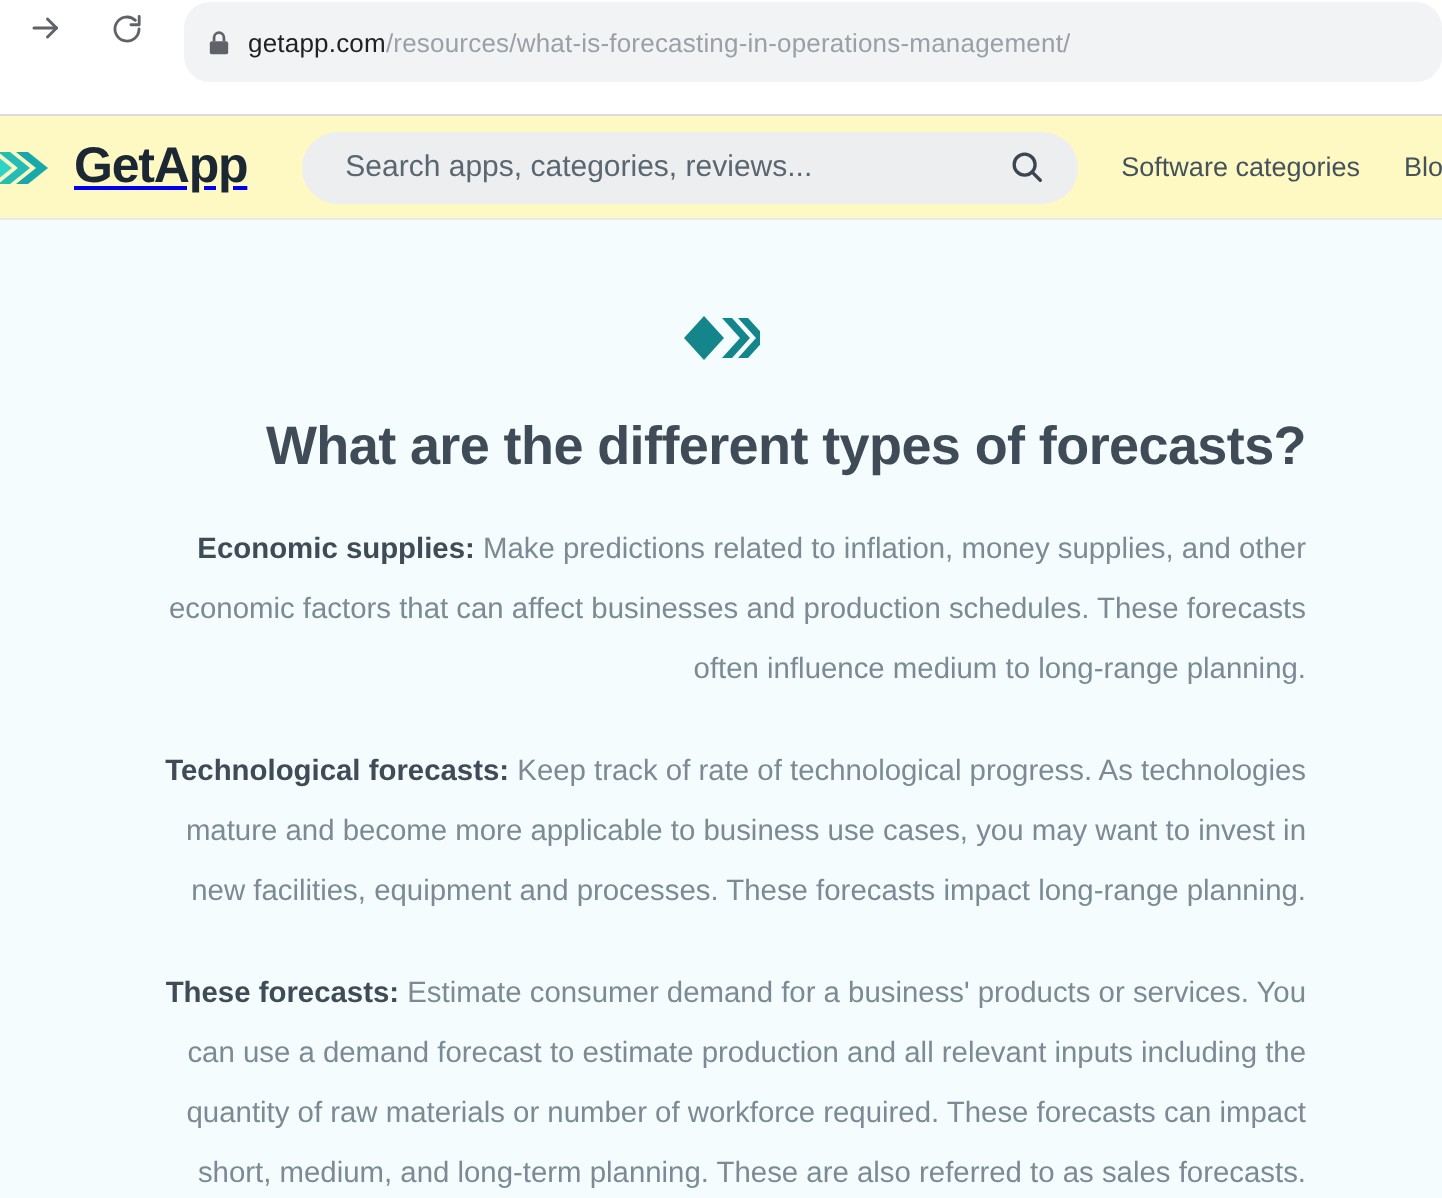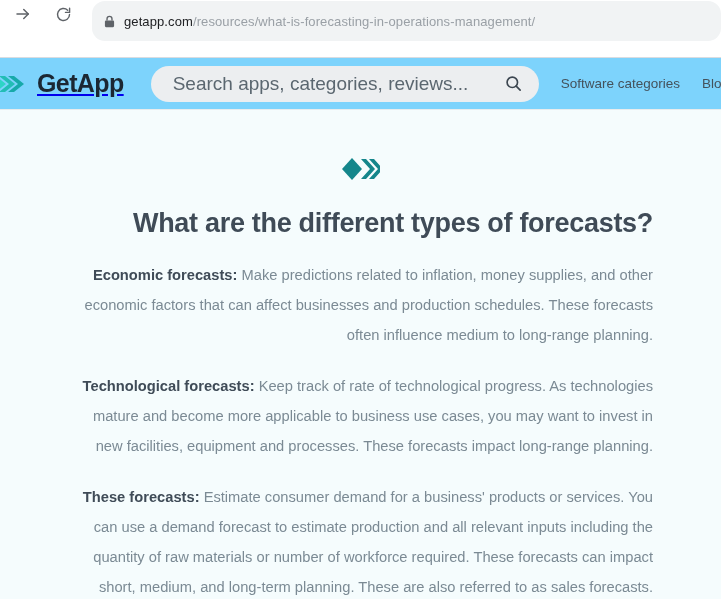--- a/index.html
+++ b/index.html
@@ -63,21 +63,21 @@
     white-space: nowrap;
     overflow: hidden;
     letter-spacing: 0.1px;
     font-family: "Liberation Sans", sans-serif;
   }
   .url-text .domain { color: #202124; }
 
   
   .site-header {
     height: 52px;
-    background: #7dd3fc;
+    background: #fef9c3;
     border-bottom: 1px solid #e8eced;
     display: flex;
     align-items: center;
     box-sizing: border-box;
     position: relative;
   }
   .brand {
     display: flex;
     align-items: center;
     margin-left: -6px;
@@ -108,21 +108,21 @@
     align-items: center;
     padding: 0 16px 0 20px;
     box-sizing: border-box;
     flex: 0 0 auto;
   }
   .search-input {
     border: none;
     outline: none;
     background: transparent;
     flex: 1 1 auto;
-    font-size: 19px;
+    font-size: 15px;
     color: #5b6770;
     font-family: "Liberation Sans", sans-serif;
     min-width: 0;
   }
   .search-input::placeholder { color: #5b6770; opacity: 1; }
   .search-btn {
     flex: 0 0 auto;
     display: flex;
     align-items: center;
     justify-content: center;
@@ -256,21 +256,21 @@
       <polygon points="10,0 20,11 10,22 0,11" fill="#14868b"></polygon>
       <polygon points="19,1 24,1 33,11 24,21 19,21 28,11" fill="#14868b"></polygon>
       <polygon points="27,1 32,1 41,11 32,21 27,21 36,11" fill="#14868b"></polygon>
     </svg>
   </div>
 
   <div class="content">
     <h1 class="page-title">What are the different types of forecasts?</h1>
 
     <p class="para">
-      <b>Economic forecasts:</b><span> Make predictions related to inflation, money supplies, and other economic factors that can affect businesses and production schedules. These forecasts often influence medium to long-range planning.</span>
+      <b>Economic supplies:</b><span> Make predictions related to inflation, money supplies, and other economic factors that can affect businesses and production schedules. These forecasts often influence medium to long-range planning.</span>
     </p>
 
     <p class="para">
       <b>Technological forecasts:</b><span> Keep track of rate of technological progress. As technologies mature and become more applicable to business use cases, you may want to invest in new facilities, equipment and processes. These forecasts impact long-range planning.</span>
     </p>
 
     <p class="para">
       <b>These forecasts:</b><span> Estimate consumer demand for a business' products or services. You can use a demand forecast to estimate production and all relevant inputs including the quantity of raw materials or number of workforce required. These forecasts can impact short, medium, and long-term planning. These are also referred to as sales forecasts.</span>
     </p>
   </div>

